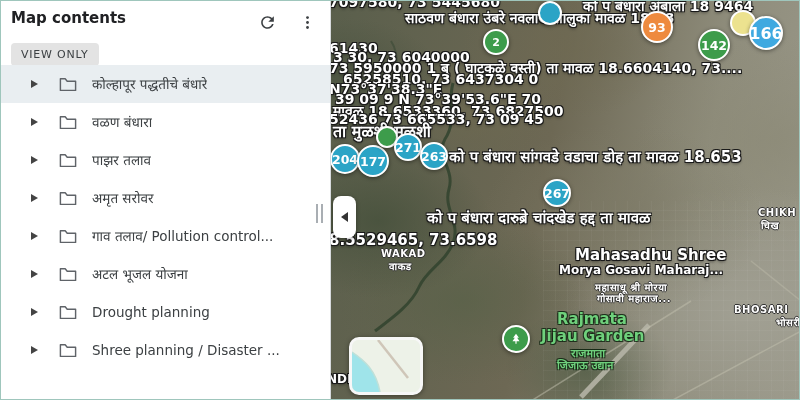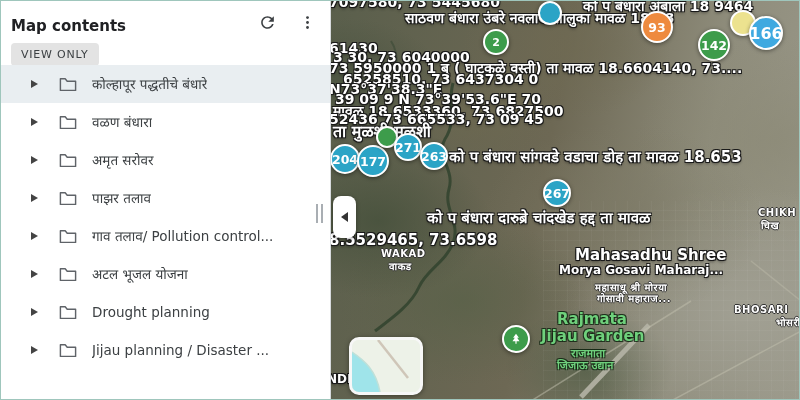--- a/index.html
+++ b/index.html
@@ -1,21 +1,21 @@
 <!DOCTYPE html>
 <html><head>
 <meta charset="utf-8">
 <style>
   * { box-sizing: border-box; margin: 0; padding: 0; }
   body { font-family: "DejaVu Sans", "Liberation Sans", sans-serif; }
   .app { position: relative; width: 800px; height: 400px; overflow: hidden; background: #22c55e; border: 1px solid #9fc6bc; }
 
   
   .sidebar { position: absolute; left: 0; top: 0; width: 330px; height: 400px; background: #fff; border-right: 1px solid #d7dadd; z-index: 5; }
-  .sidebar-header { display: flex; align-items: flex-end; padding: 8px 10px 2px 10px; }
+  .sidebar-header { display: flex; align-items: flex-start; padding: 8px 10px 2px 10px; }
   .sidebar-title { flex: 1; font-size: 15px; font-weight: bold; color: #202124; }
   .icon-btn { width: 26px; height: 26px; display: flex; align-items: center; justify-content: center; border-radius: 50%; cursor: pointer; margin-left: 14px; }
   .view-only-chip { display: inline-block; margin: 6px 0 4px 10px; background: #e3e3e3; color: #3c4043; font-size: 11px; font-weight: 500; letter-spacing: .8px; padding: 5px 10px; border-radius: 4px; }
   .layers-list { position: absolute; left: 0; top: 64px; width: 100%; }
   .layer-row { display: flex; align-items: center; height: 38px; padding-left: 30px; cursor: pointer; }
   .layer-row.selected { background: #e9eef1; text-align: right; }
   .tri { width: 0; height: 0; border-left: 7px solid #444; border-top: 4.5px solid transparent; border-bottom: 4.5px solid transparent; margin-right: 20px; flex: none; }
   .folder { flex: none; margin-right: 14px; }
   .layer-label { font-size: 13.5px; color: #3c4043; white-space: nowrap; overflow: hidden; }
   .drag-handle { position: absolute; right: 7px; top: 203px; display: flex; gap: 3px; }
@@ -175,34 +175,34 @@
           <svg class="folder" width="20" height="16" viewBox="0 0 24 20">
             <path d="M2.5 3.5 h6 l2.5 3 h10.5 v11.5 h-19 Z" fill="none" stroke="#5f6368" stroke-width="1.8" stroke-linejoin="round"></path>
           </svg>
           <span class="layer-label">वळण बंधारा</span>
         </div>
         <div class="layer-row">
           <span class="tri"></span>
           <svg class="folder" width="20" height="16" viewBox="0 0 24 20">
             <path d="M2.5 3.5 h6 l2.5 3 h10.5 v11.5 h-19 Z" fill="none" stroke="#5f6368" stroke-width="1.8" stroke-linejoin="round"></path>
           </svg>
+          <span class="layer-label">पाझर तलाव</span>
+        </div>
+        <div class="layer-row">
+          <span class="tri"></span>
+          <svg class="folder" width="20" height="16" viewBox="0 0 24 20">
+            <path d="M2.5 3.5 h6 l2.5 3 h10.5 v11.5 h-19 Z" fill="none" stroke="#5f6368" stroke-width="1.8" stroke-linejoin="round"></path>
+          </svg>
           <span class="layer-label">अमृत सरोवर</span>
         </div>
         <div class="layer-row">
           <span class="tri"></span>
           <svg class="folder" width="20" height="16" viewBox="0 0 24 20">
             <path d="M2.5 3.5 h6 l2.5 3 h10.5 v11.5 h-19 Z" fill="none" stroke="#5f6368" stroke-width="1.8" stroke-linejoin="round"></path>
           </svg>
-          <span class="layer-label">पाझर तलाव</span>
-        </div>
-        <div class="layer-row">
-          <span class="tri"></span>
-          <svg class="folder" width="20" height="16" viewBox="0 0 24 20">
-            <path d="M2.5 3.5 h6 l2.5 3 h10.5 v11.5 h-19 Z" fill="none" stroke="#5f6368" stroke-width="1.8" stroke-linejoin="round"></path>
-          </svg>
           <span class="layer-label">गाव तलाव/ Pollution control...</span>
         </div>
         <div class="layer-row">
           <span class="tri"></span>
           <svg class="folder" width="20" height="16" viewBox="0 0 24 20">
             <path d="M2.5 3.5 h6 l2.5 3 h10.5 v11.5 h-19 Z" fill="none" stroke="#5f6368" stroke-width="1.8" stroke-linejoin="round"></path>
           </svg>
           <span class="layer-label">अटल भूजल योजना</span>
         </div>
         <div class="layer-row">
@@ -210,21 +210,21 @@
           <svg class="folder" width="20" height="16" viewBox="0 0 24 20">
             <path d="M2.5 3.5 h6 l2.5 3 h10.5 v11.5 h-19 Z" fill="none" stroke="#5f6368" stroke-width="1.8" stroke-linejoin="round"></path>
           </svg>
           <span class="layer-label">Drought planning</span>
         </div>
         <div class="layer-row">
           <span class="tri"></span>
           <svg class="folder" width="20" height="16" viewBox="0 0 24 20">
             <path d="M2.5 3.5 h6 l2.5 3 h10.5 v11.5 h-19 Z" fill="none" stroke="#5f6368" stroke-width="1.8" stroke-linejoin="round"></path>
           </svg>
-          <span class="layer-label">Jijau planning  / Disaster ...</span>
+          <span class="layer-label">Shree planning  / Disaster ...</span>
         </div>
       </div>
     <div class="drag-handle">
         <i></i>
         <i></i>
       </div>
   </div>
 
 </div>
 

